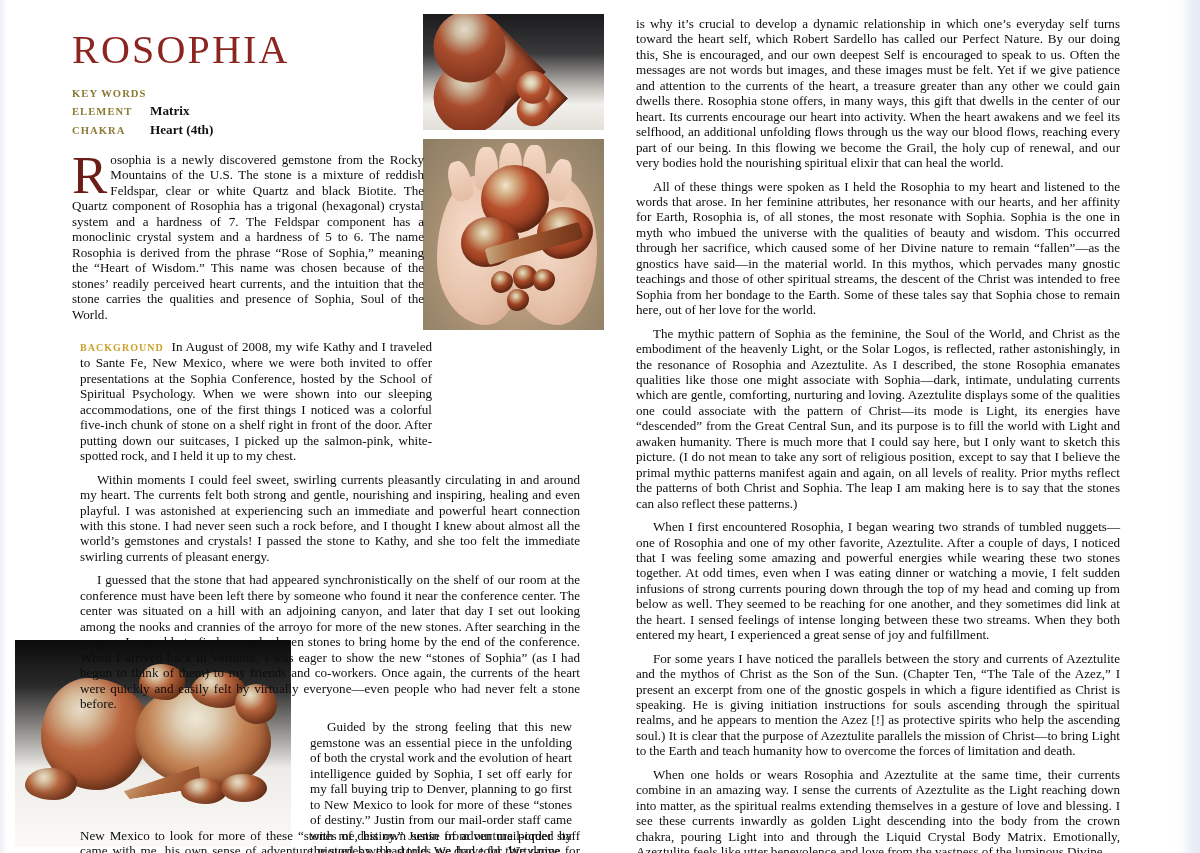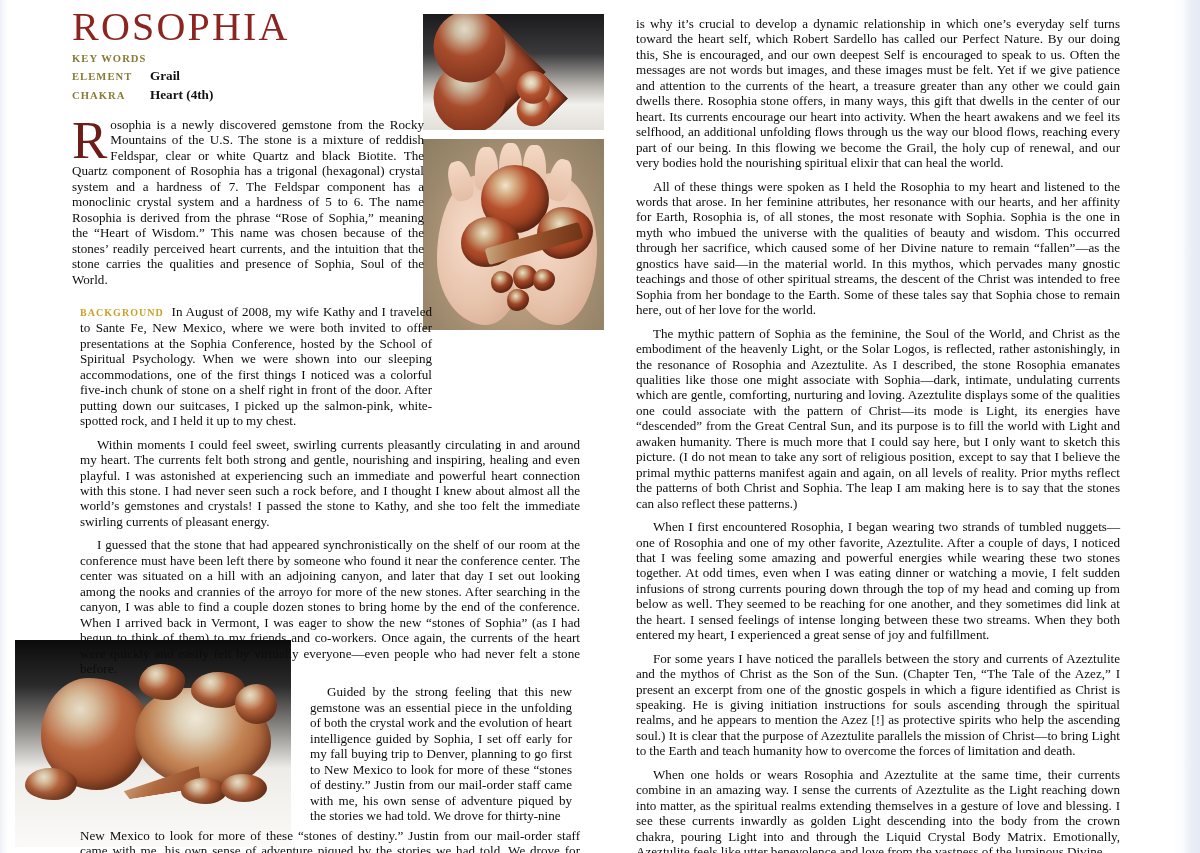--- a/index.html
+++ b/index.html
@@ -41,25 +41,25 @@
   .col-right { left: 628px; width: 500px; height: 853px; }
 
   
   .title {
     font-family: "Liberation Serif", "DejaVu Serif", serif;
     color: #8c2420;
     font-size: 40px;
     letter-spacing: 2.2px;
     font-weight: 400;
     margin: 0;
-    padding-top: 5px;
+    padding-top: 28px;
     line-height: 1.08;
   }
 
-  .meta { margin-top: 4px; }
+  .meta { margin-top: 16px; }
   .meta-row {
     display: flex;
     align-items: baseline;
     margin-bottom: 1px;
     font-size: 13.2px;
     line-height: 1.32;
   }
   .meta-label {
     color: #8a7a35;
     font-size: 10.6px;
@@ -255,21 +255,21 @@
   <div class="col col-left">
 
     <h1 class="title">ROSOPHIA</h1>
 
     <div class="meta">
       <div class="meta-row keywords">
         <span class="meta-label">KEY WORDS</span>
       </div>
       <div class="meta-row">
         <span class="meta-label">ELEMENT</span>
-        <span class="meta-value">Grail</span>
+        <span class="meta-value">Matrix</span>
       </div>
       <div class="meta-row">
         <span class="meta-label">CHAKRA</span>
         <span class="meta-value">Heart (4th)</span>
       </div>
     </div>
 
     <div class="dropcap-para" style="width:352px;">
       <span class="dropcap">R</span><span>osophia is a newly discovered gemstone from the Rocky Mountains of the U.S. The stone is a mixture of reddish Feldspar, clear or white Quartz and black Biotite. The Quartz component of Rosophia has a trigonal (hexagonal) crystal system and a hardness of 7. The Feldspar component has a monoclinic crystal system and a hardness of 5 to 6. The name Rosophia is derived from the phrase “Rose of Sophia,” meaning the “Heart of Wisdom.” This name was chosen because of the stones’ readily perceived heart currents, and the intuition that the stone carries the qualities and presence of Sophia, Soul of the World.</span>
     </div>

